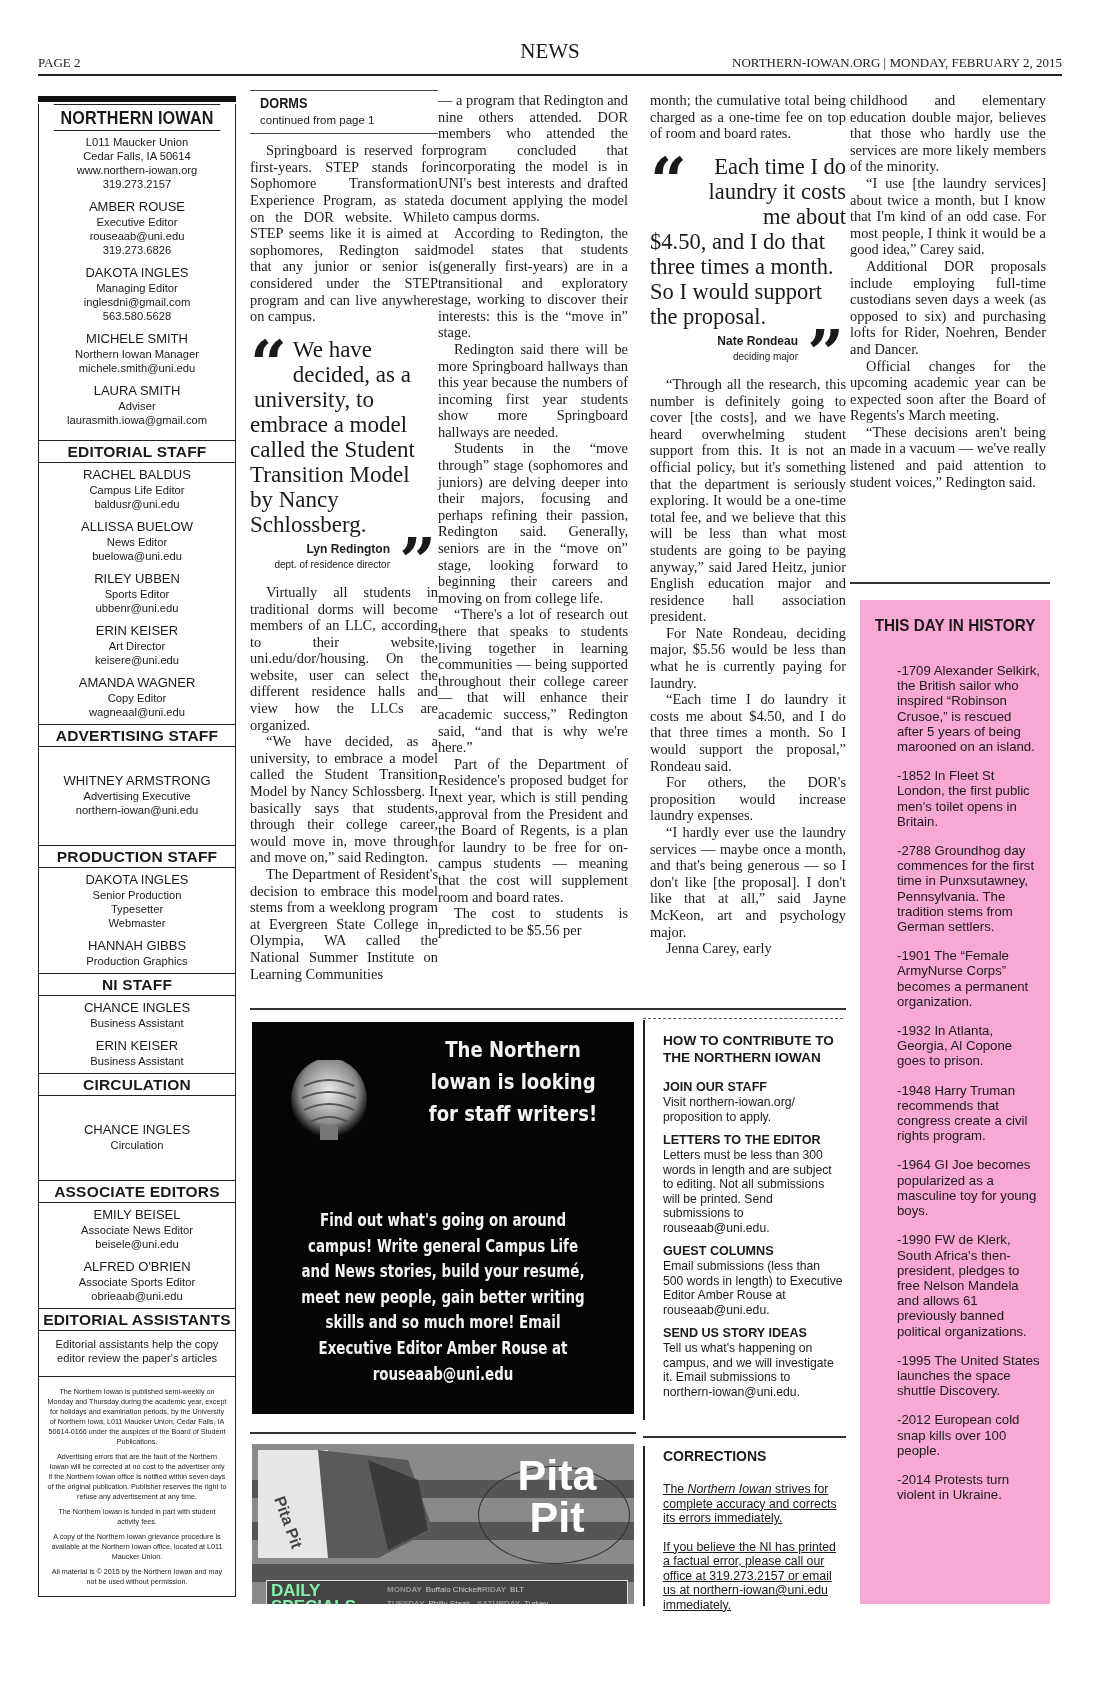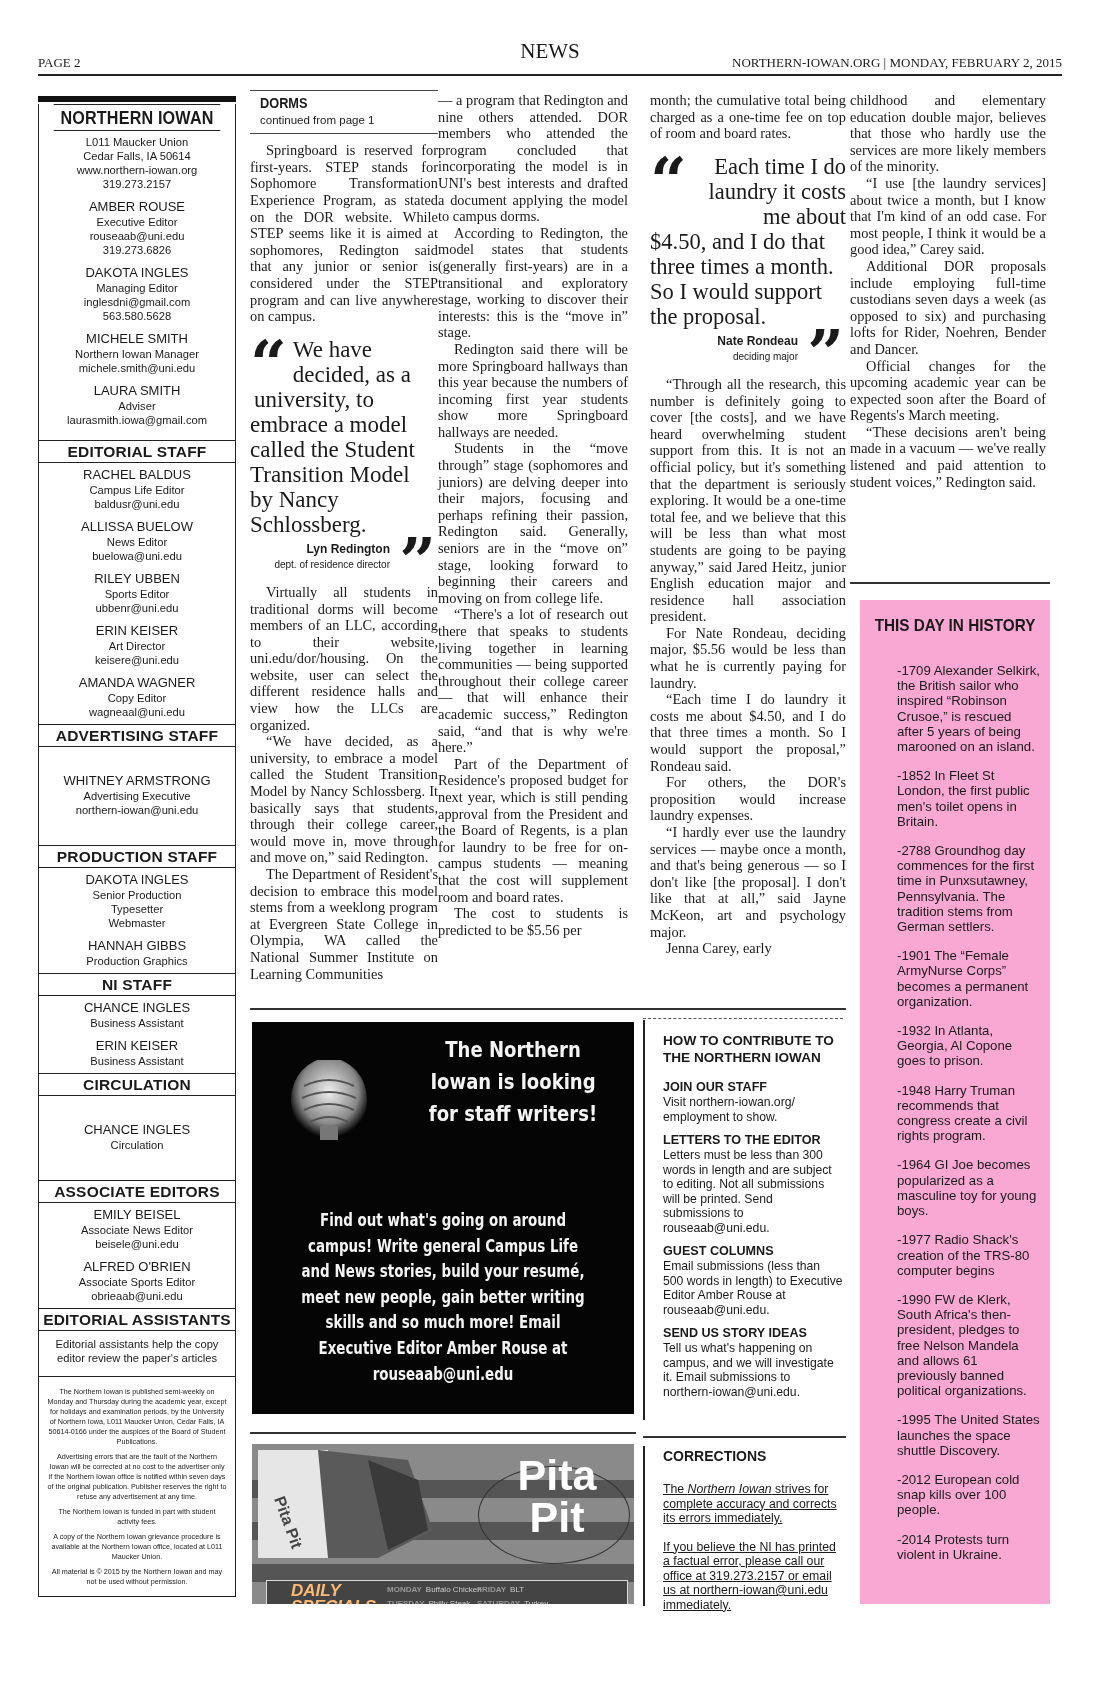--- a/index.html
+++ b/index.html
@@ -50,21 +50,21 @@
   .ad .h{position:absolute;left:150px;right:10px;top:12px;text-align:center;font-size:22px;line-height:32px;font-weight:bold;transform:scaleX(.82);}
   .ad .b{position:absolute;left:10px;right:10px;top:186px;text-align:center;font-size:16.8px;line-height:25.6px;font-weight:bold;transform:scaleX(.8);}
   .ad .bulb{position:absolute;left:38px;top:38px;width:78px;height:90px;}
   
   .pita{left:252px;top:1444px;width:382px;height:160px;background:#8a8a8a;overflow:hidden;font-family:"Liberation Sans",sans-serif;}
   .pita .stripe{position:absolute;left:0;right:0;height:18px;background:#555;}
   .pita .wrap{position:absolute;left:6px;top:6px;width:180px;height:108px;}
   .pita .logo{position:absolute;left:240px;top:10px;width:130px;text-align:center;color:#fff;font-weight:bold;font-size:43px;line-height:42px;}
   .pita .ring{position:absolute;left:226px;top:22px;width:150px;height:96px;border:1.5px solid #333;border-radius:50%;}
   .pita .panel{position:absolute;left:14px;top:136px;right:6px;height:70px;background:#444;border:1.5px solid #ddd;}
-  .pita .ds{position:absolute;left:24px;top:2px;color:#fdba74;font-weight:bold;font-size:17px;line-height:16px;font-style:italic;}
+  .pita .ds{position:absolute;left:4px;top:2px;color:#86efac;font-weight:bold;font-size:17px;line-height:16px;}
   .pita .day{position:absolute;font-size:8px;color:#ccc;white-space:nowrap;}
   .pita .day b{color:#999;margin-right:4px;}
   
   .contrib{left:643px;top:1018px;width:200px;font-family:"Liberation Sans",sans-serif;}
   .dash{border-top:1.5px dashed #555;margin-bottom:14px;}
   .contrib .hd{font-weight:bold;font-size:13.6px;line-height:16.5px;margin:8px 0 14px 20px;}
   .contrib .sub{font-weight:bold;font-size:12.6px;line-height:15px;margin-left:20px;}
   .contrib .tx{font-size:12.2px;line-height:14.5px;margin:0 0 9px 20px;}
   .vline{position:absolute;background:#222;width:1.5px;}
   .corr{left:643px;top:1440px;width:200px;font-family:"Liberation Sans",sans-serif;}
@@ -283,21 +283,20 @@
 <div class="abs hist">
   <div class="ht">THIS DAY IN HISTORY</div>
   <div id="hist-events">
       <div class="ev">-1709 Alexander Selkirk, the British sailor who inspired “Robinson Crusoe,” is rescued after 5 years of being marooned on an island.</div>
       <div class="ev">-1852 In Fleet St London, the first public men's toilet opens in Britain.</div>
       <div class="ev">-2788 Groundhog day commences for the first time in Punxsutawney, Pennsylvania. The tradition stems from German settlers.</div>
       <div class="ev">-1901 The “Female ArmyNurse Corps” becomes a permanent organization.</div>
       <div class="ev">-1932 In Atlanta, Georgia, Al Copone goes to prison.</div>
       <div class="ev">-1948 Harry Truman recommends that congress create a civil rights program.</div>
       <div class="ev">-1964 GI Joe becomes popularized as a masculine toy for young boys.</div>
-      <div class="ev">-1977 Radio Shack's creation of the TRS-80 computer begins</div>
       <div class="ev">-1990 FW de Klerk, South Africa's then-president, pledges to free Nelson Mandela and allows 61 previously banned political organizations.</div>
       <div class="ev">-1995 The United States launches the space shuttle Discovery.</div>
       <div class="ev">-2012 European cold snap kills over 100 people.</div>
       <div class="ev">-2014 Protests turn violent in Ukraine.</div>
     </div>
 </div>
 
 <div class="abs rule" style="left:250px;top:1008px;width:596px;"></div>
 
 <div class="abs ad">
@@ -349,21 +348,21 @@
 
   </div>
 </div>
 
 <div class="vline" style="left:643px;top:1020px;height:400px;"></div>
 <div class="abs contrib">
   <div class="dash"></div>
   <div class="hd">HOW TO CONTRIBUTE TO THE NORTHERN IOWAN</div>
   <div id="contrib-items">
       <div class="sub">JOIN OUR STAFF</div>
-      <div class="tx">Visit northern-iowan.org/ employment to show.</div>
+      <div class="tx">Visit northern-iowan.org/ proposition to apply.</div>
       <div class="sub">LETTERS TO THE EDITOR</div>
       <div class="tx">Letters must be less than 300 words in length and are subject to editing. Not all submissions will be printed. Send submissions to rouseaab@uni.edu.</div>
       <div class="sub">GUEST COLUMNS</div>
       <div class="tx">Email submissions (less than 500 words in length) to Executive Editor Amber Rouse at rouseaab@uni.edu.</div>
       <div class="sub">SEND US STORY IDEAS</div>
       <div class="tx">Tell us what's happening on campus, and we will investigate it. Email submissions to northern-iowan@uni.edu.</div>
     </div>
 </div>
 <div class="abs rule" style="left:643px;top:1436px;width:203px;"></div>
 

